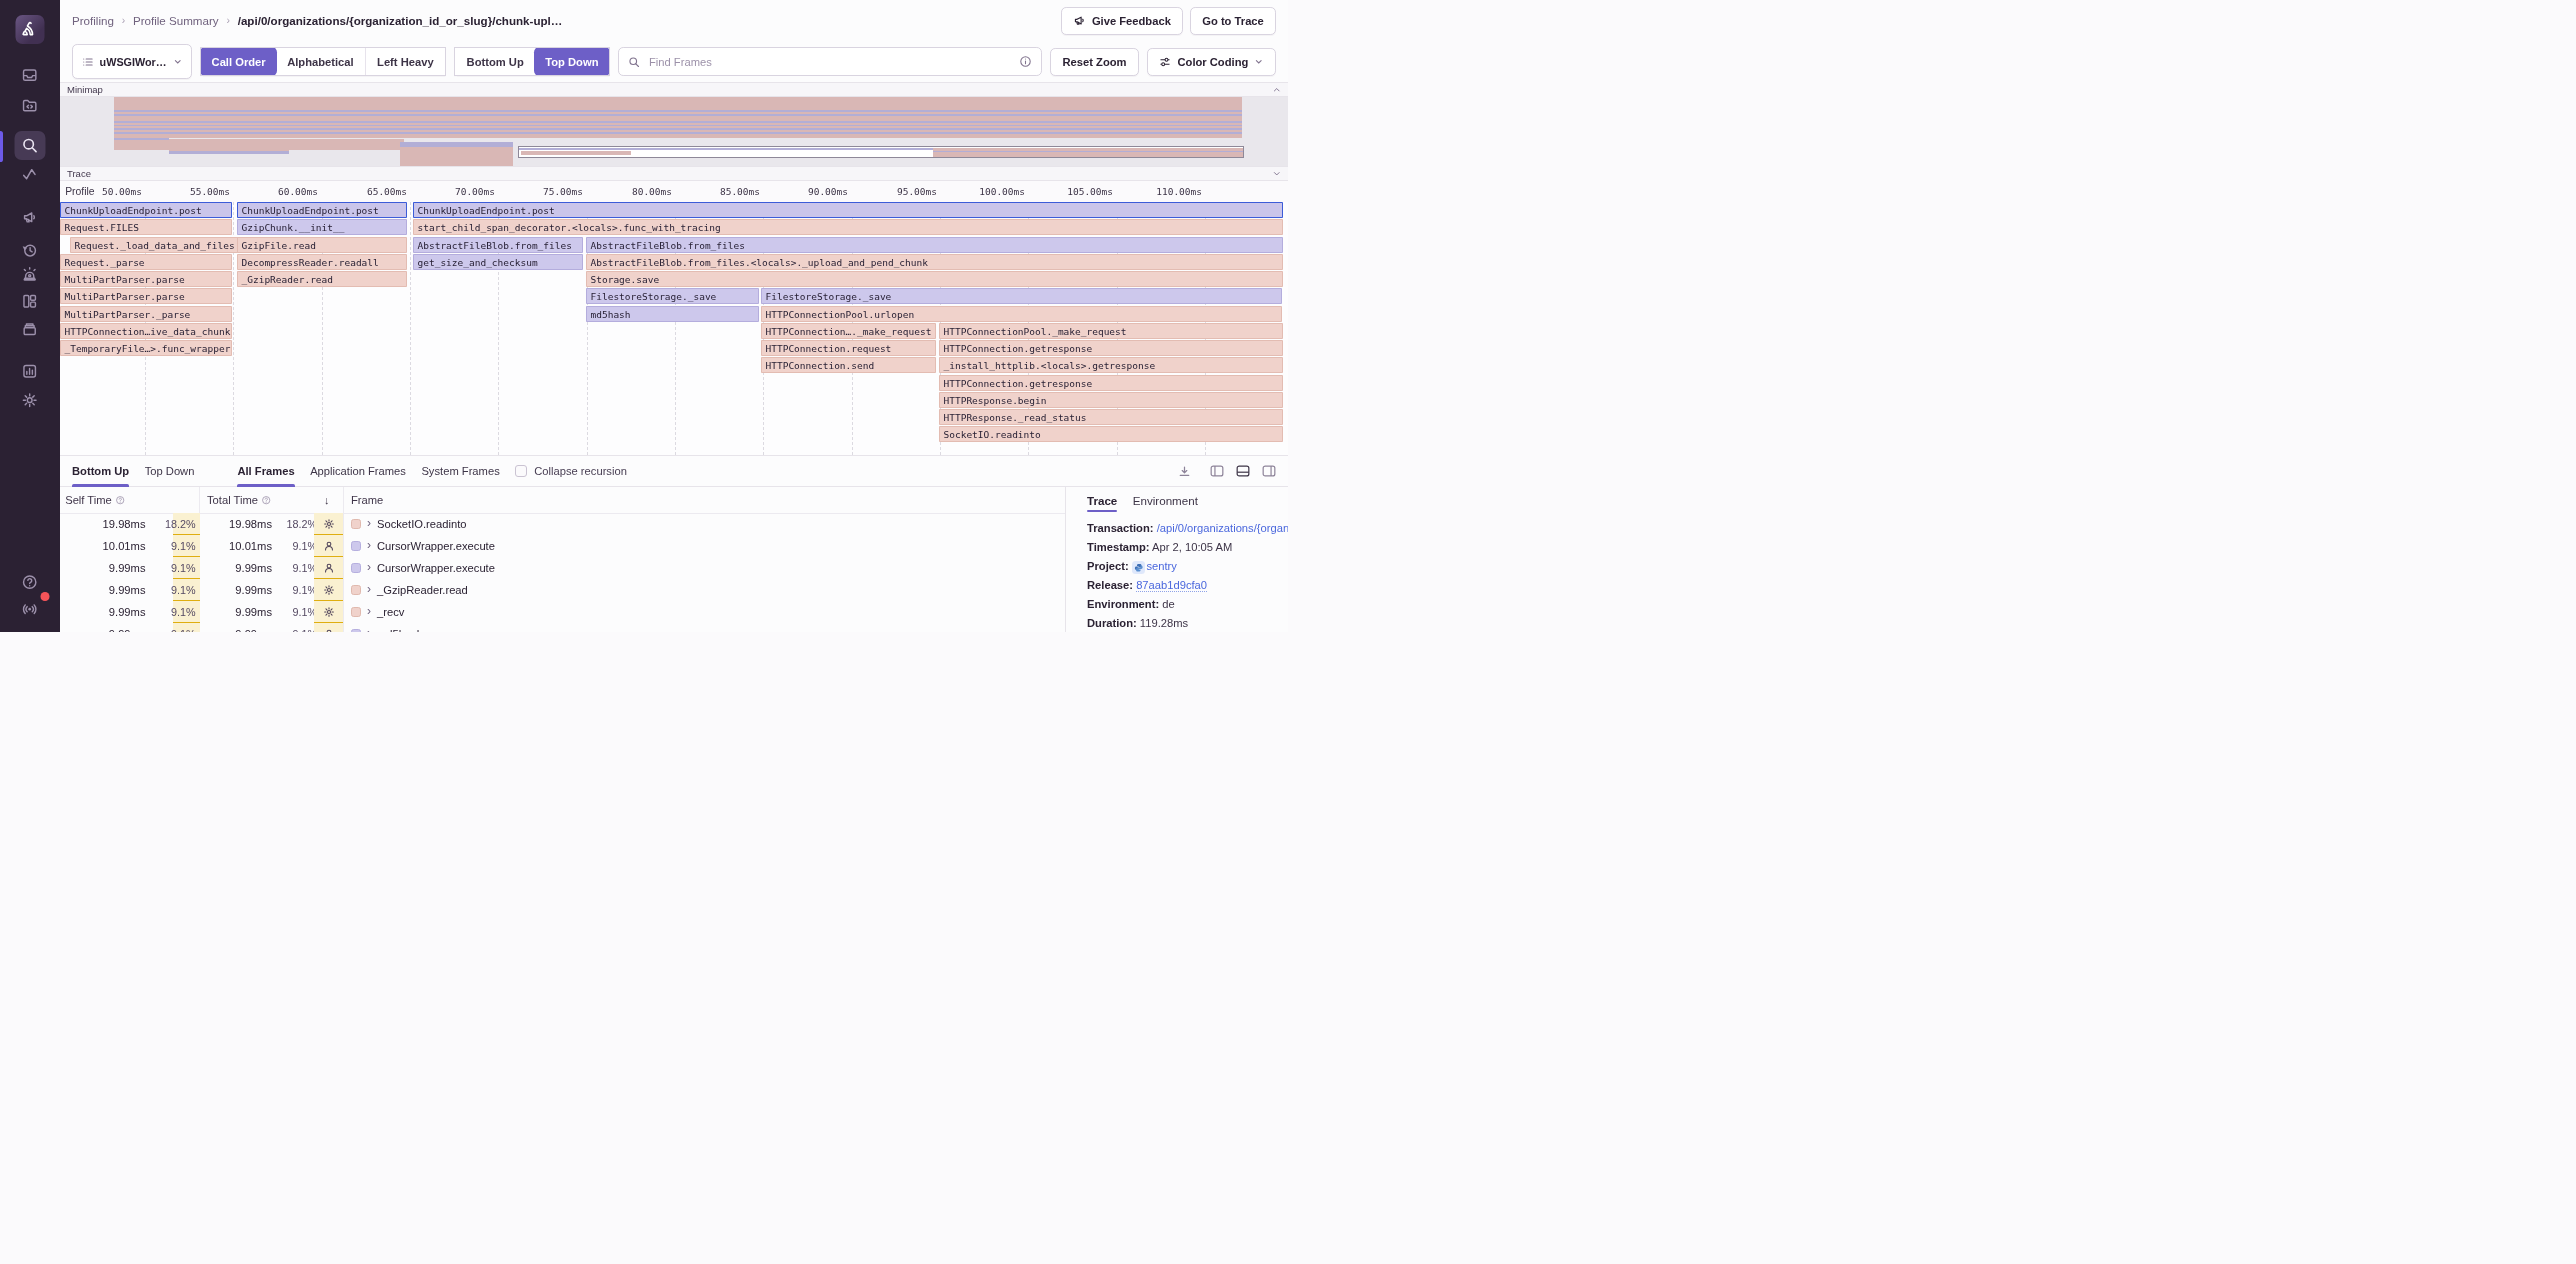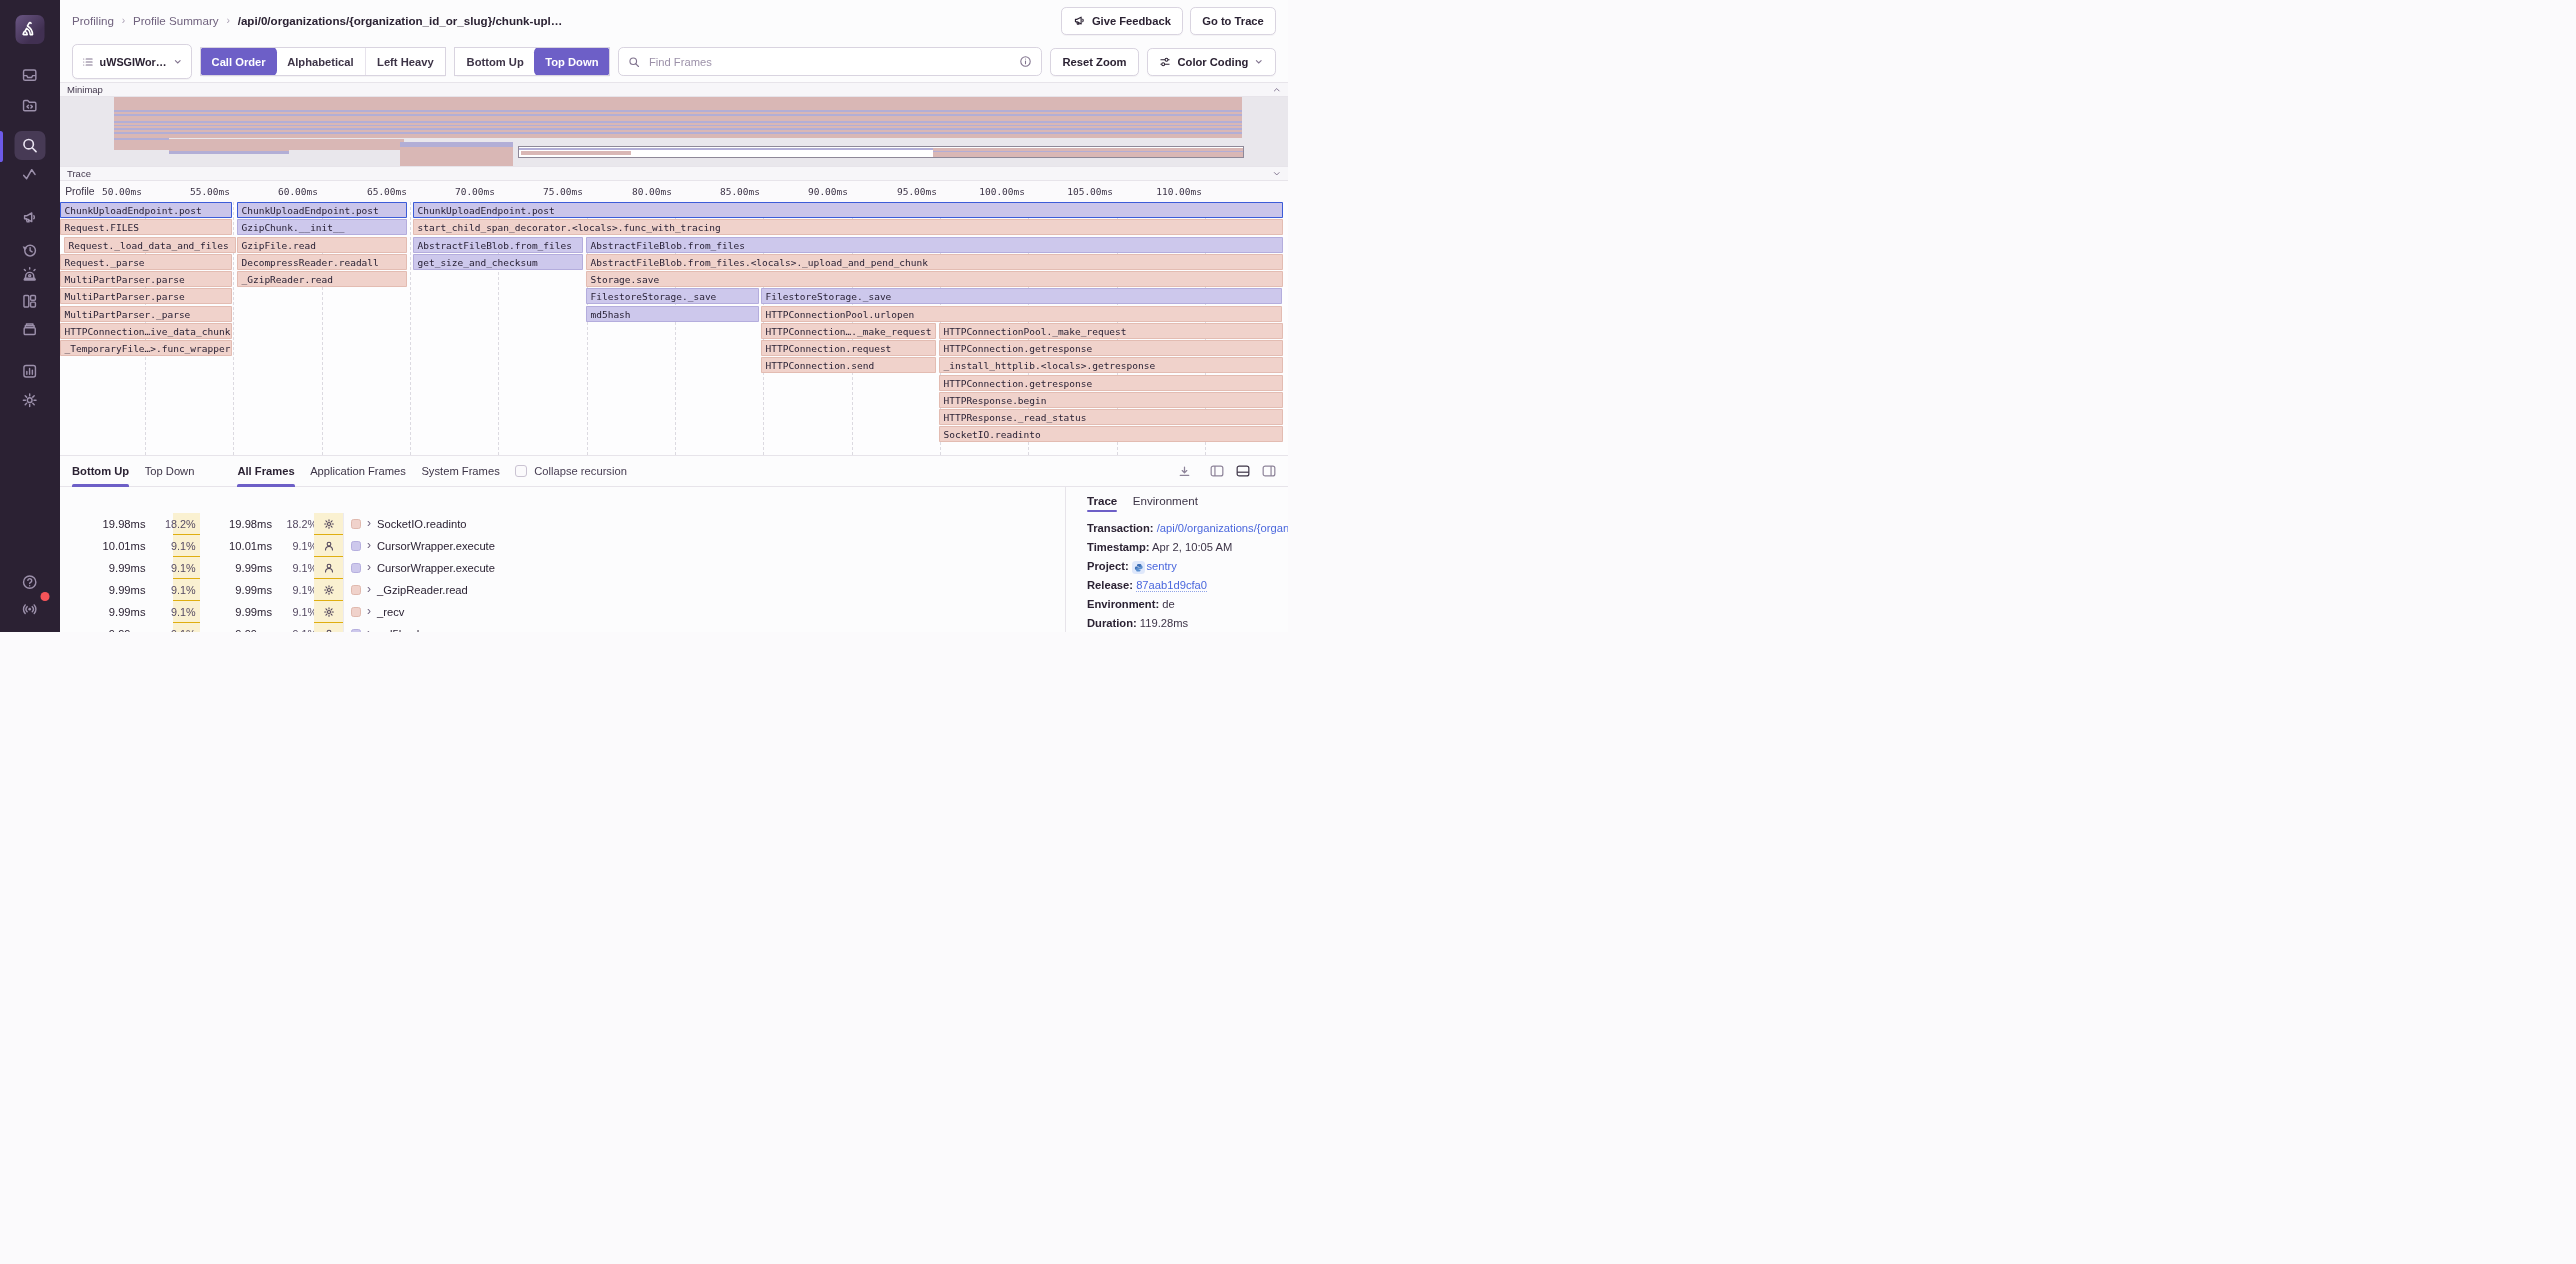--- a/index.html
+++ b/index.html
@@ -371,21 +371,21 @@
         <div class="gridline" style="left: 880px;"></div>
         <div class="gridline" style="left: 968px;"></div>
         <div class="gridline" style="left: 1057px;"></div>
         <div class="gridline" style="left: 1145px;"></div>
         <div class="frame-rect frame-s" style="left: 0px; top: 0px; width: 172px;">ChunkUploadEndpoint.post</div>
         <div class="frame-rect frame-s" style="left: 177px; top: 0px; width: 170px;">ChunkUploadEndpoint.post</div>
         <div class="frame-rect frame-s" style="left: 353px; top: 0px; width: 870px;">ChunkUploadEndpoint.post</div>
         <div class="frame-rect frame-p" style="left: 0px; top: 17px; width: 172px;">Request.FILES</div>
         <div class="frame-rect frame-l" style="left: 177px; top: 17px; width: 170px;">GzipChunk.__init__</div>
         <div class="frame-rect frame-p" style="left: 353px; top: 17px; width: 870px;">start_child_span_decorator.&lt;locals&gt;.func_with_tracing</div>
-        <div class="frame-rect frame-p" style="left: 4px; top: 35px; width: 172px;">Request._load_data_and_files</div>
+        <div class="frame-rect frame-p" style="left: 10px; top: 35px; width: 172px;">Request._load_data_and_files</div>
         <div class="frame-rect frame-p" style="left: 177px; top: 35px; width: 170px;">GzipFile.read</div>
         <div class="frame-rect frame-l" style="left: 353px; top: 35px; width: 170px;">AbstractFileBlob.from_files</div>
         <div class="frame-rect frame-l" style="left: 526px; top: 35px; width: 697px;">AbstractFileBlob.from_files</div>
         <div class="frame-rect frame-p" style="left: 0px; top: 52px; width: 172px;">Request._parse</div>
         <div class="frame-rect frame-p" style="left: 177px; top: 52px; width: 170px;">DecompressReader.readall</div>
         <div class="frame-rect frame-l" style="left: 353px; top: 52px; width: 170px;">get_size_and_checksum</div>
         <div class="frame-rect frame-p" style="left: 526px; top: 52px; width: 697px;">AbstractFileBlob.from_files.&lt;locals&gt;._upload_and_pend_chunk</div>
         <div class="frame-rect frame-p" style="left: 0px; top: 69px; width: 172px;">MultiPartParser.parse</div>
         <div class="frame-rect frame-p" style="left: 177px; top: 69px; width: 170px;">_GzipReader.read</div>
         <div class="frame-rect frame-p" style="left: 526px; top: 69px; width: 697px;">Storage.save</div>
@@ -447,20 +447,40 @@
           <span class="lay">
             <svg width="14" height="12" viewBox="0 0 16 14" fill="none" stroke="currentColor" stroke-width="1.4">
                 <rect x="1.2" y="1.2" width="13.6" height="11.6" rx="2.4"></rect>
                 <path d="M10.4 1.2v11.6"></path>
               </svg>
           </span>
         </span>
       </div>
 
       <div class="tbl">
+        <div class="tbl-head">
+          <span style="position:absolute;left:5.2px;">
+            <span>Self Time</span>
+            <svg width="10.4" height="10.4" viewBox="0 0 16 16" fill="none" stroke="#a79db3" stroke-width="1.4" style="vertical-align:-1.7px">
+                <circle cx="8" cy="8" r="5.6"></circle>
+                <path d="M6.3 6.3a1.8 1.8 0 1 1 2.5 1.9c-.5.2-.8.5-.8 1M8 11.2v.02" stroke-linecap="round"></path>
+              </svg>
+          </span>
+          <span style="position:absolute;left:147px;">
+            <span>Total Time</span>
+            <svg width="10.4" height="10.4" viewBox="0 0 16 16" fill="none" stroke="#a79db3" stroke-width="1.4" style="vertical-align:-1.7px">
+                <circle cx="8" cy="8" r="5.6"></circle>
+                <path d="M6.3 6.3a1.8 1.8 0 1 1 2.5 1.9c-.5.2-.8.5-.8 1M8 11.2v.02" stroke-linecap="round"></path>
+              </svg>
+          </span>
+          <span style="position:absolute;left:264px;color:#3f3549;">↓</span>
+          <span style="position:absolute;left:291px;">Frame</span>
+          <span class="col-div" style="left:139px;"></span>
+          <span class="col-div" style="left:283px;"></span>
+        </div>
         <div class="tbl-rows" id="tbl-rows">
           <span class="col-div" style="left:139px;"></span>
           <span class="col-div" style="left:283px;"></span>
         <div class="trow" style="top: 0px;">
               <div class="cell-num" style="left: 3.5px; width: 82px;">19.98ms</div>
               <div class="gauge" style="left: 113px; width: 27px; justify-content: flex-end; padding-right: 4.3px;">
                 <span class="pct">18.2%</span>
               </div>
               <div class="cell-num" style="left: 147px; width: 65px;">19.98ms</div>
               <div class="cell-num pct" style="left: 214px; width: 43px;">18.2%</div>

